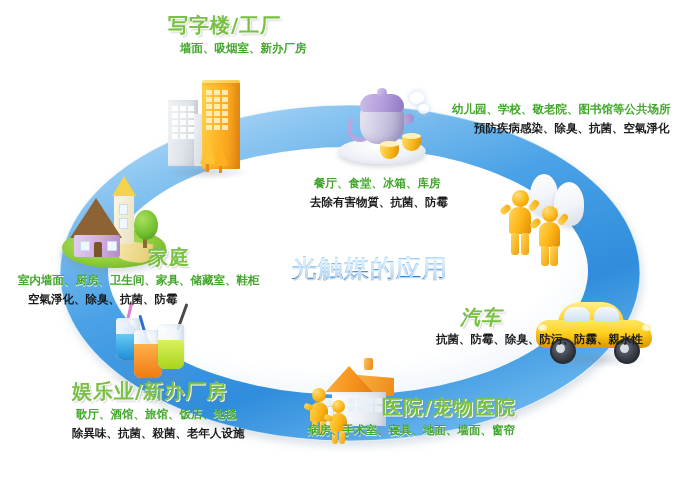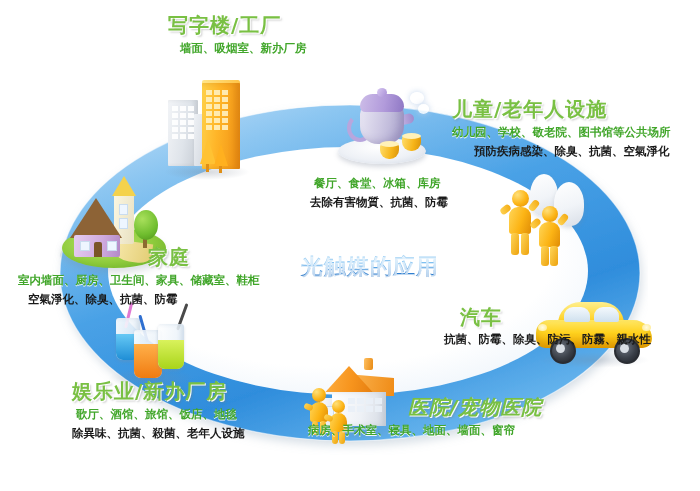--- a/index.html
+++ b/index.html
@@ -14,21 +14,21 @@
 
   
   .ring-wrap{position:absolute;left:52px;top:95px;width:596px;height:360px;}
   .ring-svg{position:absolute;left:0;top:0;}
 
   
   .center-title{
     position:absolute;left:280px;top:252px;width:180px;
     text-align:center;
     font-family:"DejaVu Sans","Liberation Sans",sans-serif;
-    font-size:22px;font-weight:bold;letter-spacing:1px;
+    font-size:25px;font-weight:bold;letter-spacing:1px;
     background:linear-gradient(180deg,#bfe0f7 0%,#79bdf0 38%,#2f7fd0 72%,#1f5fa8 100%);
     -webkit-background-clip:text;background-clip:text;
     color:transparent;-webkit-text-fill-color:transparent;
     text-shadow:0 1px 0 rgba(255,255,255,.7);
     white-space:nowrap;
   }
 
   
   .block{position:absolute;}
   .hd{
@@ -413,43 +413,42 @@
     <div class="hub" id="hb1"></div>
     <div class="hub" id="hb2"></div>
   </div>
 
   <div class="block ta-left" id="blk-office">
     <div class="hd">写字楼/工厂</div>
     <div class="sub" style="margin-left:12px;">墙面、吸烟室、新办厂房</div>
   </div>
 
   <div class="block ta-left" id="blk-kids">
-    <div class="hd">儿童/老年人设施</div>
     <div class="sub">幼儿园、学校、敬老院、图书馆等公共场所</div>
     <div class="eff" style="margin-left:22px;">預防疾病感染、除臭、抗菌、空氣淨化</div>
   </div>
 
   <div class="block ta-left" id="blk-food">
     <div class="sub" style="margin-left:14px;">餐厅、食堂、冰箱、库房</div>
     <div class="eff" style="margin-left:10px;">去除有害物質、抗菌、防霉</div>
   </div>
 
   <div class="block ta-left" id="blk-home">
     <div class="hd" style="margin-left:130px;margin-bottom:2px;">家庭</div>
     <div class="sub">室内墙面、厨房、卫生间、家具、储藏室、鞋柜</div>
     <div class="eff" style="margin-left:10px;">空氣淨化、除臭、抗菌、防霉</div>
   </div>
 
   <div class="block ta-left" id="blk-car">
-    <div class="hd" style="margin-left:28px;">汽车</div>
-    <div class="eff" style="margin-left:12px;">抗菌、防霉、除臭、防污、防霧、親水性</div>
+    <div class="hd" style="margin-left:28px;font-style:italic;">汽车</div>
+    <div class="eff" style="margin-left:4px;">抗菌、防霉、除臭、防污、防霧、親水性</div>
   </div>
 
   <div class="block ta-left" id="blk-hospital">
-    <div class="hd" style="margin-left:108px;font-style:italic;">医院/宠物医院</div>
+    <div class="hd" style="margin-left:82px;">医院/宠物医院</div>
     <div class="sub" style="margin-left:8px;">病房、手术室、寝具、地面、墙面、窗帘</div>
   </div>
 
   <div class="block ta-left" id="blk-ent">
     <div class="hd">娱乐业/新办厂房</div>
     <div class="sub" style="margin-left:4px;">歌厅、酒馆、旅馆、饭店、地毯</div>
     <div class="eff">除異味、抗菌、殺菌、老年人设施</div>
   </div>
 
 </div>

